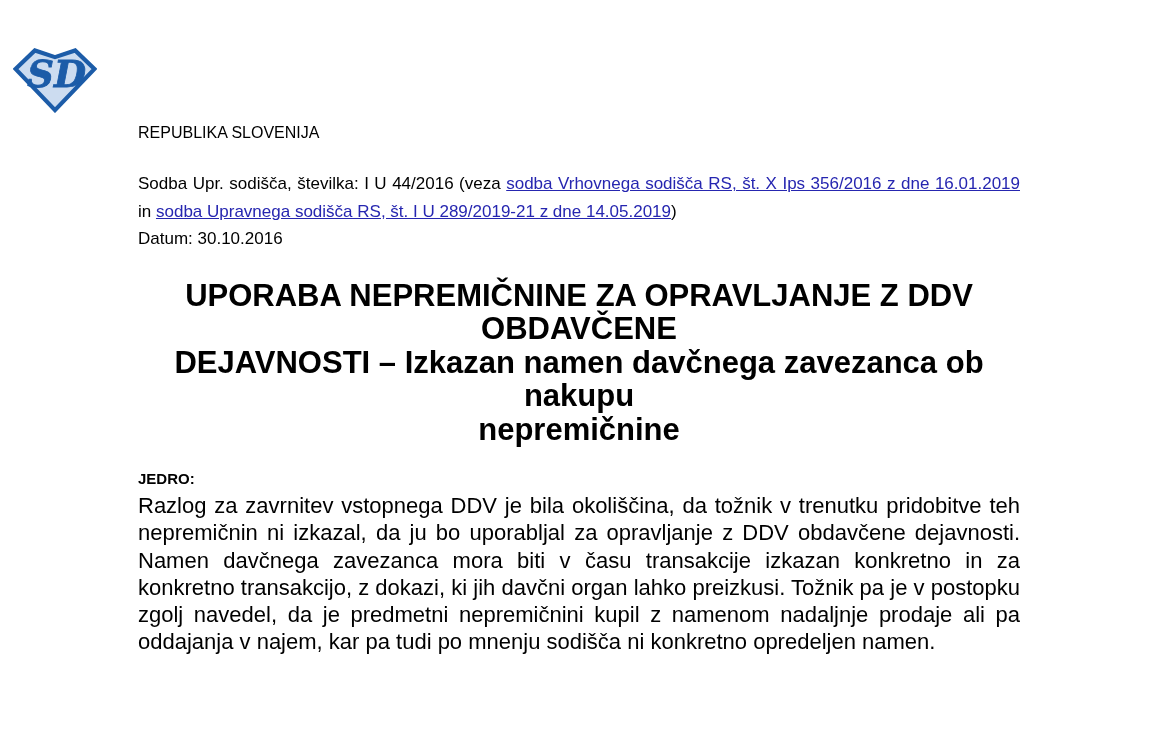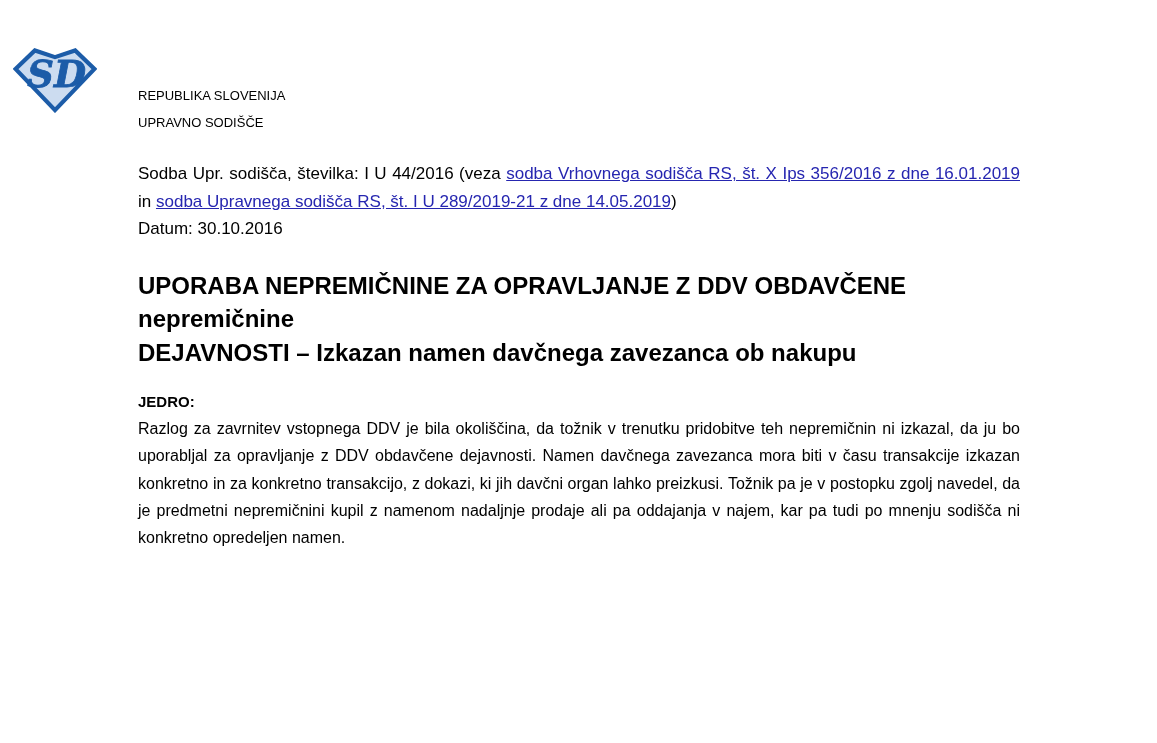--- a/index.html
+++ b/index.html
@@ -25,80 +25,80 @@
     width: 84px;
     height: 68px;
   }
   .content {
     position: absolute;
     left: 138px;
     top: 0;
     width: 882px;
   }
   .org-header {
-    margin-top: 82px;
-    font-size: 13px;
+    margin-top: 119px;
+    font-size: 16px;
     line-height: 27px;
   }
   .case-info {
     margin-top: 24px;
     font-size: 17px;
     line-height: 27.5px;
     text-align: justify;
   }
   .case-info a {
     color: #2626b0;
     text-decoration: underline;
     cursor: pointer;
   }
   .doc-title {
     margin-top: 26px;
-    font-size: 24px;
+    font-size: 31px;
     line-height: 33.5px;
     font-weight: bold;
+    text-align: center;
   }
   .jedro-heading {
     margin-top: 19px;
     font-size: 15px;
     line-height: 27px;
     font-weight: bold;
   }
   .jedro-body {
     margin: 0;
-    font-size: 16px;
+    font-size: 22px;
     line-height: 27.3px;
     text-align: justify;
   }
 </style>
 </head>
 <body>
 
 <div class="page">
 
   <div class="logo">
     <svg width="84" height="68" viewBox="0 0 100 80">
       <polygon points="3,28 26,6 50,14 74,6 97,28 50,77" fill="#ccdcf0" stroke="#1c5ca8" stroke-width="5" stroke-linejoin="miter"></polygon>
       <text x="52" y="49" text-anchor="middle" font-family="'DejaVu Serif', serif" font-style="italic" font-weight="bold" font-size="44" fill="#1c5ca8" stroke="#1c5ca8" stroke-width="1">SD</text>
     </svg>
   </div>
 
   <div class="content">
 
     <div class="org-header">
       <div>REPUBLIKA SLOVENIJA</div>
-      <div>UPRAVNO SODIŠČE</div>
     </div>
 
     <p class="case-info"><span>Sodba Upr. sodišča, številka: I U 44/2016 (veza </span><a href="#">sodba Vrhovnega sodišča RS, št. X Ips 356/2016 z dne 16.01.2019</a><span> in </span><a href="#">sodba Upravnega sodišča RS, št. I U 289/2019-21 z dne 14.05.2019</a><span>)</span><br>
       <span>Datum: 30.10.2016</span>
     </p>
 
     <div class="doc-title">
       <div>UPORABA NEPREMIČNINE ZA OPRAVLJANJE Z DDV OBDAVČENE</div>
+      <div>DEJAVNOSTI – Izkazan namen davčnega zavezanca ob nakupu</div>
       <div>nepremičnine</div>
-      <div>DEJAVNOSTI – Izkazan namen davčnega zavezanca ob nakupu</div>
     </div>
 
     <div class="jedro-heading">JEDRO:</div>
     <p class="jedro-body">Razlog za zavrnitev vstopnega DDV je bila okoliščina, da tožnik v trenutku pridobitve teh nepremičnin ni izkazal, da ju bo uporabljal za opravljanje z DDV obdavčene dejavnosti. Namen davčnega zavezanca mora biti v času transakcije izkazan konkretno in za konkretno transakcijo, z dokazi, ki jih davčni organ lahko preizkusi. Tožnik pa je v postopku zgolj navedel, da je predmetni nepremičnini kupil z namenom nadaljnje prodaje ali pa oddajanja v najem, kar pa tudi po mnenju sodišča ni konkretno opredeljen namen.</p>
 
   </div>
 </div>
 
 </body></html>

